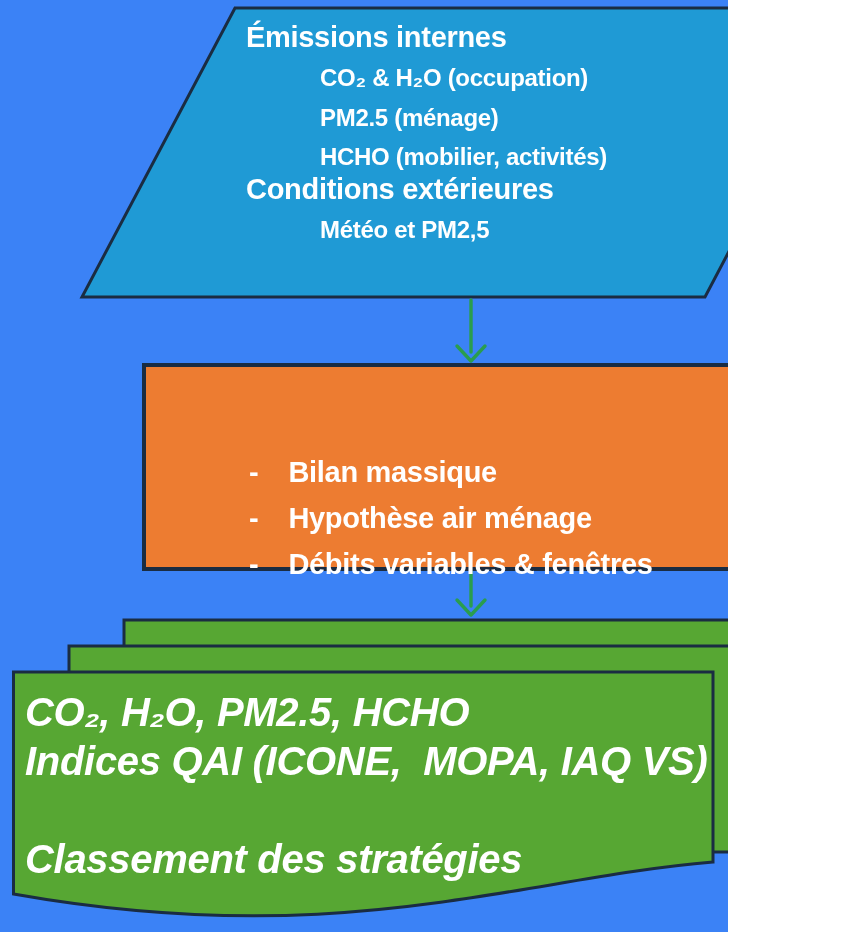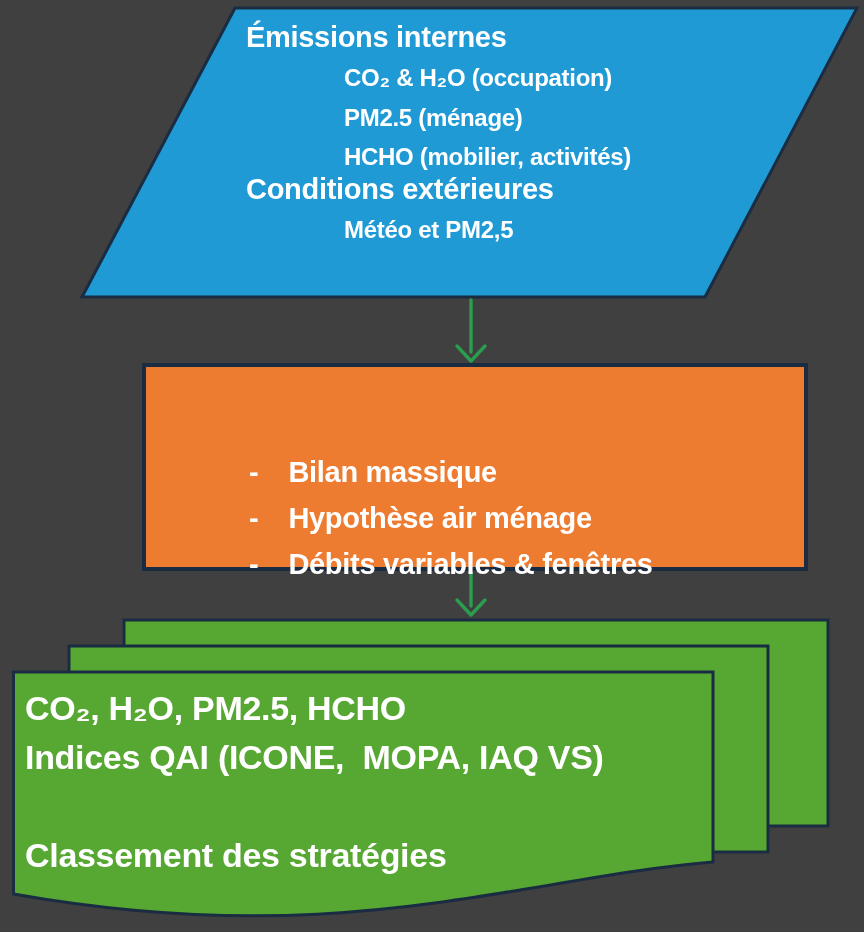--- a/index.html
+++ b/index.html
@@ -1,20 +1,20 @@
 <!DOCTYPE html>
 <html><head>
 <meta charset="utf-8">
 <style>
   html, body { margin: 0; padding: 0; background: #ffffff; }
   .stage {
     position: relative;
-    width: 864px;
+    width: 728px;
     height: 932px;
-    background: #404040;
+    background: #3b82f6;
     font-family: "Liberation Sans", "DejaVu Sans", sans-serif;
     overflow: hidden;
   }
   .stage svg { position: absolute; left: 0; top: 0; }
   .shape { stroke: #1a2c42; }
   .sw3 { stroke-width: 3px; }
   .sw4 { stroke-width: 4px; }
   .arrow line, .arrow polyline {
     stroke: #2a9d4e;
     stroke-width: 3.4px;
@@ -24,22 +24,22 @@
   }
   .t {
     position: absolute;
     color: #ffffff;
     font-weight: 700;
     white-space: pre;
     letter-spacing: -0.3px;
     line-height: 1.1;
   }
   .fs29 { font-size: 29px; }
-  .fs24 { font-size: 24px; margin-left: 24px; }
-  .fs30 { font-size: 34px; }
+  .fs24 { font-size: 24px; }
+  .fs30 { font-size: 40px; font-style: italic; }
   .bullet-dash { display: inline-block; }
   .bullet-txt  { display: inline-block; margin-left: 30px; }
 </style>
 </head>
 <body>
 
 <div class="stage">
 
   <svg width="866" height="932" viewBox="0 0 866 932">
 

